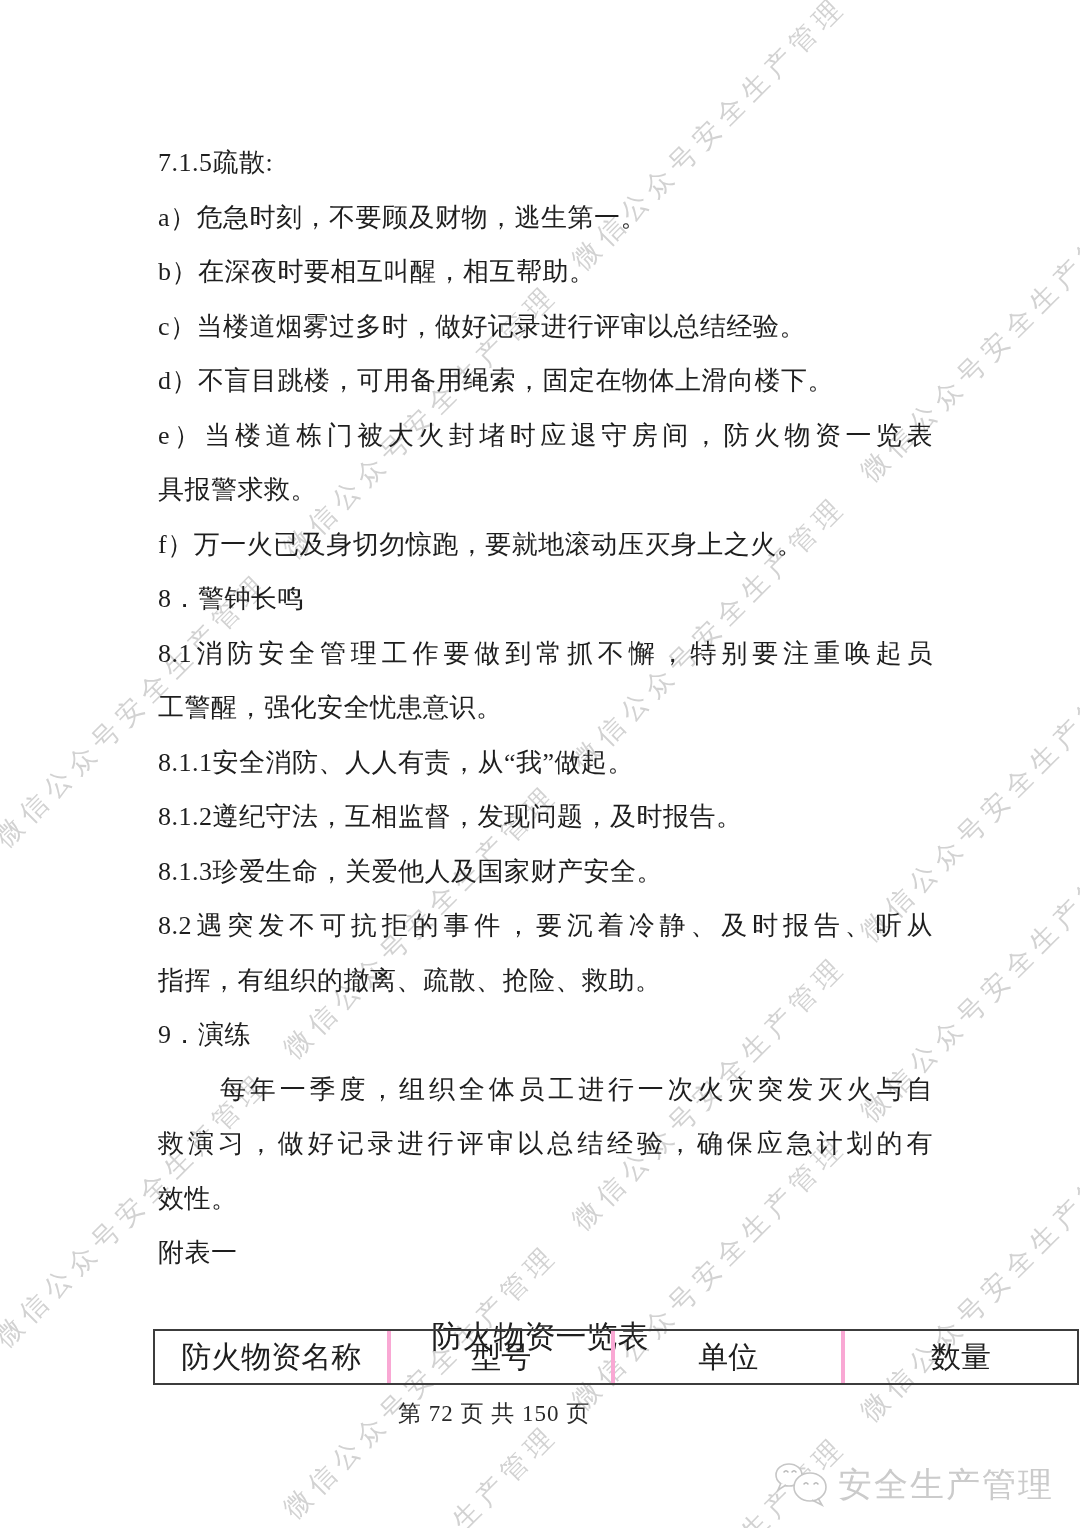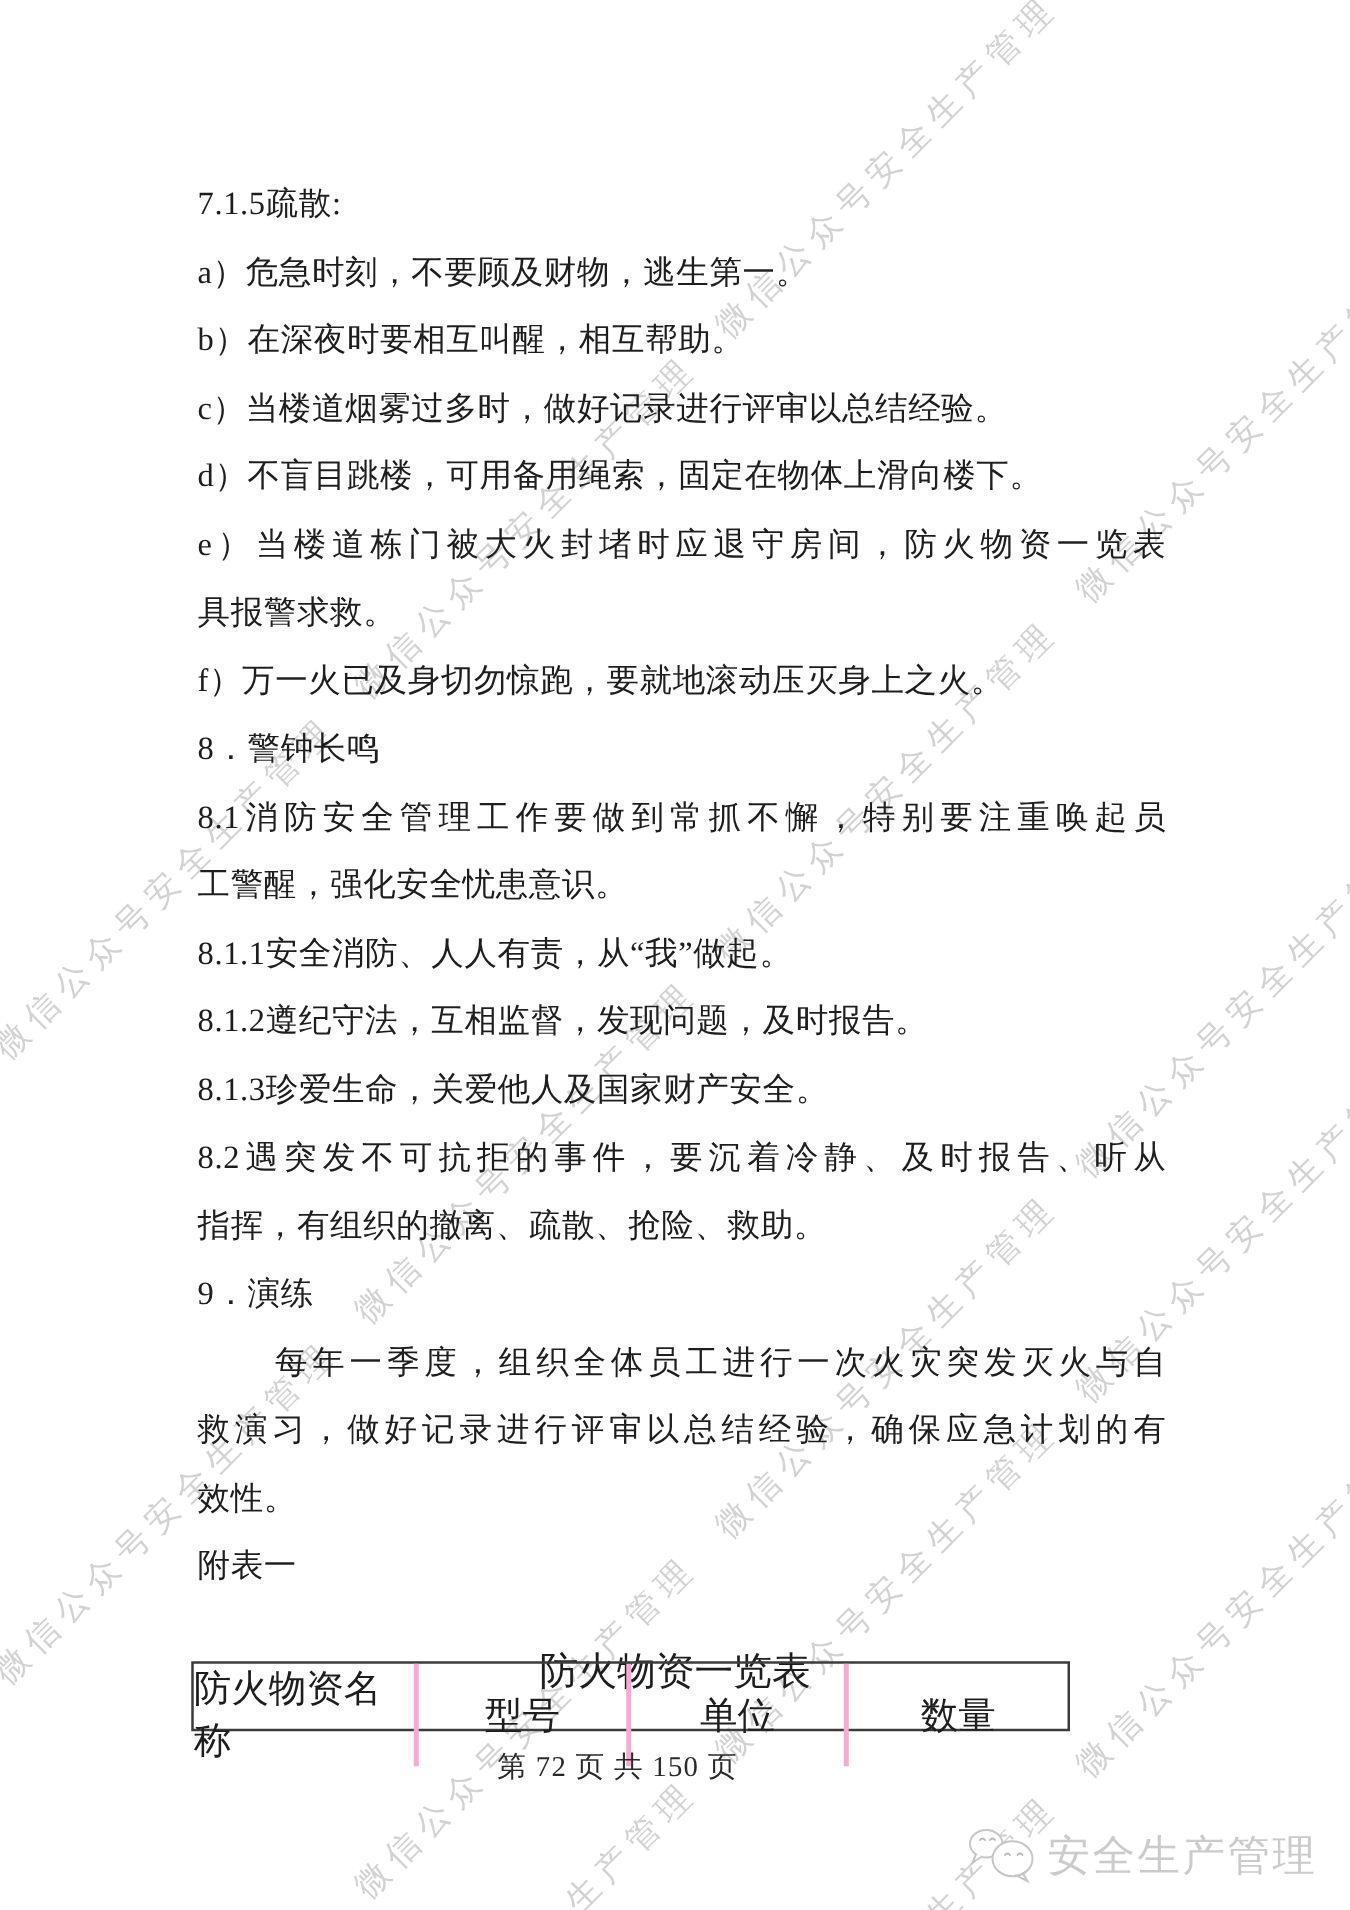--- a/index.html
+++ b/index.html
@@ -35,21 +35,21 @@
   }
   .ln.j { white-space:normal; text-align:justify; text-align-last:justify; text-justify:inter-character; }
   .ln.indent { text-indent:62px; }
 
   
   .tbl-title {
     position:absolute; left:0; top:1316px; width:1080px; z-index:1;
     text-align:center; font-size:31px; color:#1e1e1e;
   }
   .tbl {
-    position:absolute; left:153px; top:1329px; width:703px; height:56px; z-index:1;
+    position:absolute; left:153px; top:1329px; width:926px; height:56px; z-index:1;
     display:grid; grid-template-columns:25.2% 24.3% 24.9% 25.6%;
     border:2px solid #3c3c3c; background:transparent;
   }
   .tbl .cell {
     display:flex; align-items:center; justify-content:center;
     font-size:30px; color:#1e1e1e;
     border-left:4px solid #f9a8d4;
   }
   .tbl .cell:first-child { border-left:none; }
 

